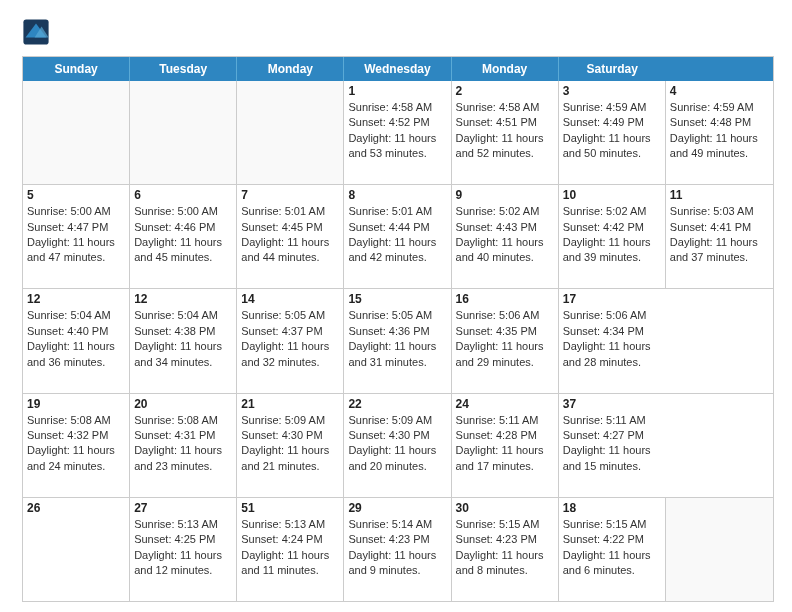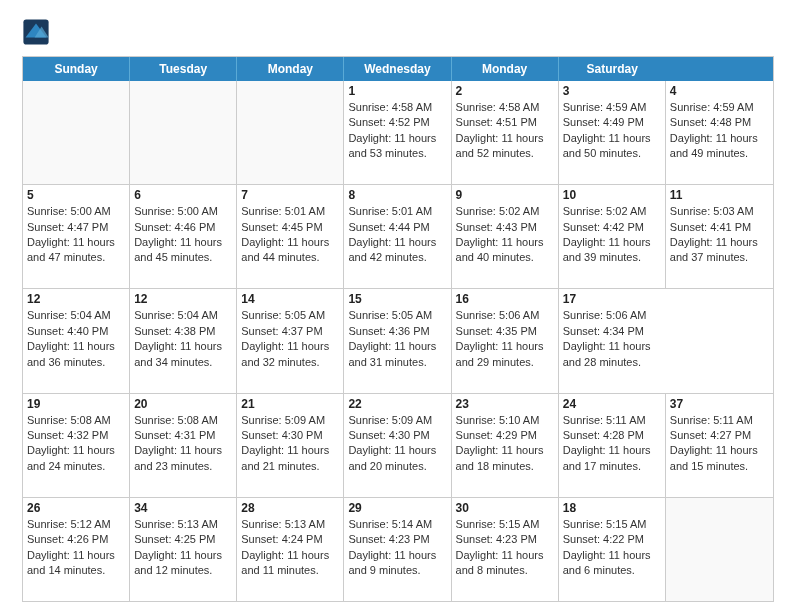--- a/index.html
+++ b/index.html
@@ -230,43 +230,38 @@
           </div>
           <div class="cal-cell">
             <div class="day-num">21</div>
             <div class="day-info">Sunrise: 5:09 AM<br>Sunset: 4:30 PM<br>Daylight: 11 hours and 21 minutes.</div>
           </div>
           <div class="cal-cell">
             <div class="day-num">22</div>
             <div class="day-info">Sunrise: 5:09 AM<br>Sunset: 4:30 PM<br>Daylight: 11 hours and 20 minutes.</div>
           </div>
           <div class="cal-cell">
-            <div class="day-num">23</div>
-            <div class="day-info">Sunrise: 5:10 AM<br>Sunset: 4:29 PM<br>Daylight: 11 hours and 18 minutes.</div>
-          </div>
-          <div class="cal-cell">
             <div class="day-num">24</div>
             <div class="day-info">Sunrise: 5:11 AM<br>Sunset: 4:28 PM<br>Daylight: 11 hours and 17 minutes.</div>
           </div>
           <div class="cal-cell">
             <div class="day-num">37</div>
             <div class="day-info">Sunrise: 5:11 AM<br>Sunset: 4:27 PM<br>Daylight: 11 hours and 15 minutes.</div>
           </div>
         </div>
         <div class="cal-week">
           <div class="cal-cell">
             <div class="day-num">26</div>
-            <div class="day-info">Sunrise: 5:12 AM<br>Sunset: 4:26 PM<br>Daylight: 11 hours and 14 minutes.</div>
-          </div>
-          <div class="cal-cell">
-            <div class="day-num">34</div>
+          </div>
+          <div class="cal-cell">
+            <div class="day-num">27</div>
             <div class="day-info">Sunrise: 5:13 AM<br>Sunset: 4:25 PM<br>Daylight: 11 hours and 12 minutes.</div>
           </div>
           <div class="cal-cell">
-            <div class="day-num">28</div>
+            <div class="day-num">51</div>
             <div class="day-info">Sunrise: 5:13 AM<br>Sunset: 4:24 PM<br>Daylight: 11 hours and 11 minutes.</div>
           </div>
           <div class="cal-cell">
             <div class="day-num">29</div>
             <div class="day-info">Sunrise: 5:14 AM<br>Sunset: 4:23 PM<br>Daylight: 11 hours and 9 minutes.</div>
           </div>
           <div class="cal-cell">
             <div class="day-num">30</div>
             <div class="day-info">Sunrise: 5:15 AM<br>Sunset: 4:23 PM<br>Daylight: 11 hours and 8 minutes.</div>
           </div>

